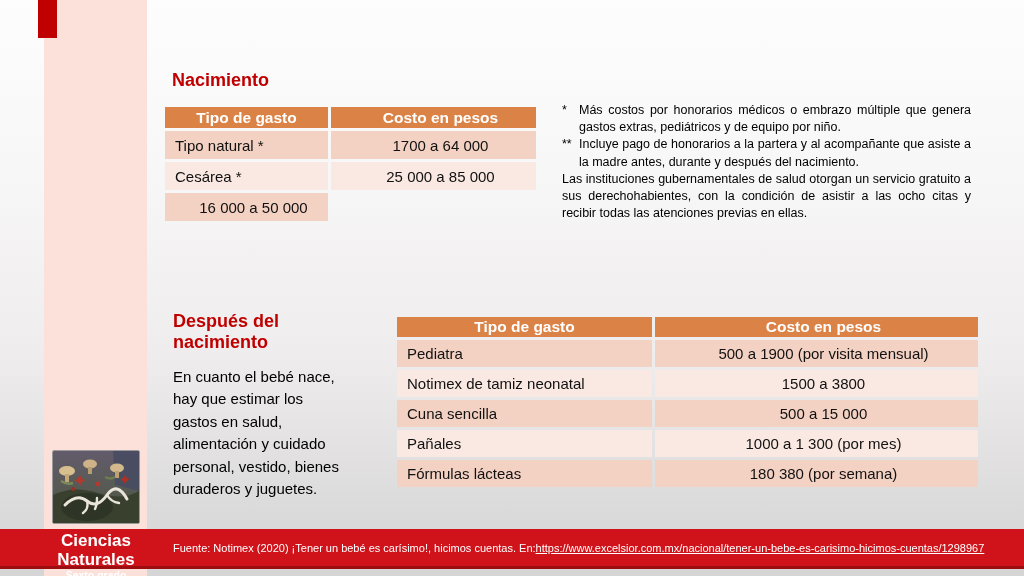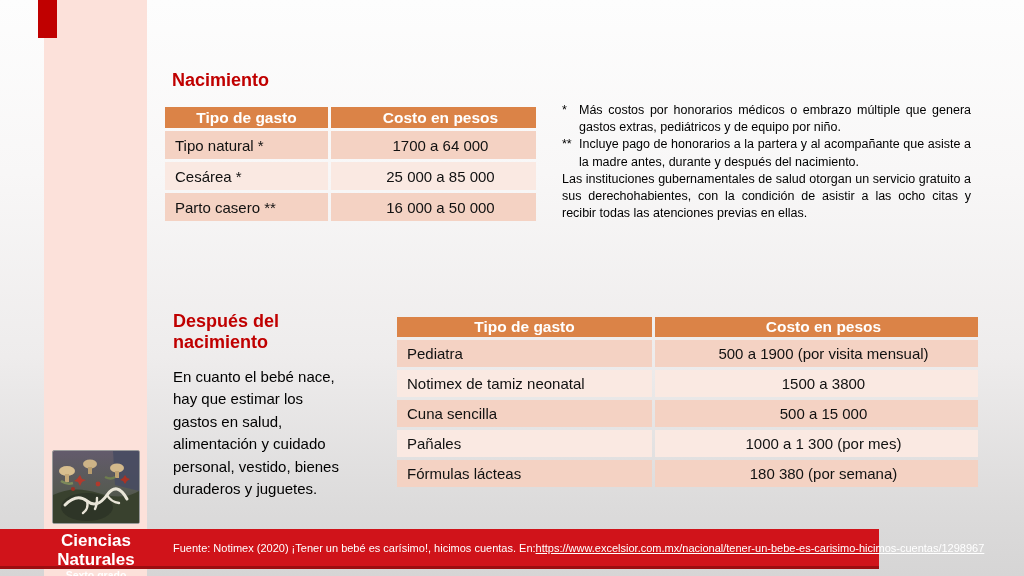--- a/index.html
+++ b/index.html
@@ -31,21 +31,21 @@
   .notes p{margin:0;}
   .fn{position:relative;padding-left:17px;}
   .fn .marker{position:absolute;left:0;top:0;}
 
   .intro{position:absolute;left:173px;top:366px;width:210px;font-size:15px;line-height:22.4px;color:#000;white-space:pre-line;}
 
   
   .artwork{position:absolute;left:52px;top:450px;width:86px;height:72px;border:1px solid #9a9a9a;border-radius:2px;overflow:hidden;}
 
   
-  .footer{position:absolute;left:0;top:529px;width:879px;height:37px;background:#d0131a;border-bottom:3px solid #9c0d10;}
+  .footer{position:absolute;left:0;top:529px;width:1024px;height:37px;background:#d0131a;border-bottom:3px solid #9c0d10;}
   .brand{position:absolute;left:26px;top:2px;width:140px;text-align:center;color:#fff;}
   .brand-title{font-size:17px;font-weight:bold;line-height:19px;}
   .brand-sub{font-size:10.5px;font-weight:bold;line-height:12px;}
   .source{position:absolute;left:173px;top:0;height:37px;display:flex;align-items:center;color:#fff;font-size:11px;white-space:nowrap;}
   .source a{color:#fff;text-decoration:underline;}
 </style>
 </head>
 <body>
 
 <div class="slide">
@@ -54,21 +54,20 @@
 
   <div class="section-title" id="title1">Nacimiento</div>
 
   <div class="ctable" id="table1">
       <div class="cell th col1">Tipo de gasto</div>
       <div class="cell th col2">Costo en pesos</div>
       <div class="cell col1 ra">Tipo natural *</div>
       <div class="cell col2 ra">1700 a 64 000</div>
       <div class="cell col1 rb">Cesárea *</div>
       <div class="cell col2 rb">25 000 a 85 000</div>
-      <div class="cell col1 ra">Parto casero **</div>
       <div class="cell col2 ra">16 000 a 50 000</div>
     </div>
 
   <div class="notes">
     <p class="fn"><span class="marker">*</span><span>Más costos por honorarios médicos o embrazo múltiple que genera gastos extras, pediátricos y de equipo por niño.</span></p>
     <p class="fn"><span class="marker">**</span><span>Incluye pago de honorarios a la partera y al acompañante que asiste a la madre antes, durante y después del nacimiento.</span></p>
     <p>Las instituciones gubernamentales de salud otorgan un servicio gratuito a sus derechohabientes, con la condición de asistir a las ocho citas y recibir todas las atenciones previas en ellas.</p>
   </div>
 
   <div class="section-title" id="title2">Después del nacimiento</div>

